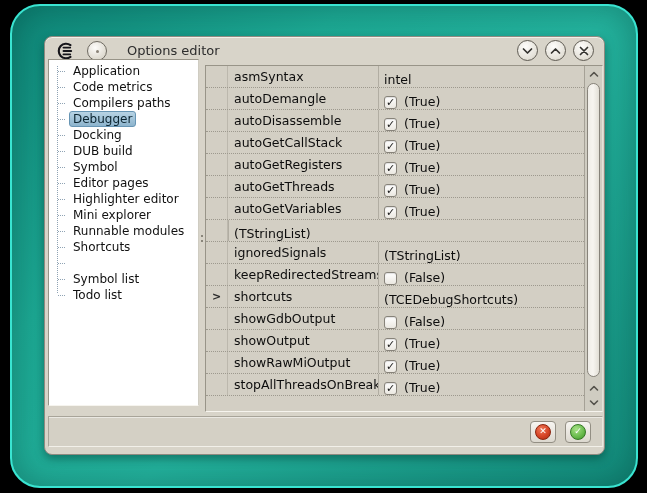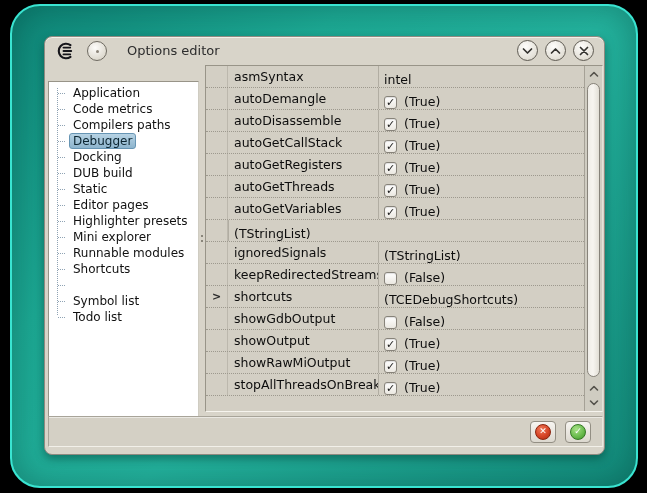--- a/index.html
+++ b/index.html
@@ -29,21 +29,21 @@
   .menu-btn::after { content:""; position:absolute; left: 8px; top: 8px; width: 3px; height: 3px;
     border-radius: 50%; background: #8a8378; }
   .title-text { margin-left: 20px; font-size: 13px; color: #2d2d2d; }
   .tb-right { margin-left: auto; display: flex; gap: 7px; align-items: center; }
   .tb-btn { width: 21px; height: 21px; border-radius: 50%;
     background: radial-gradient(circle at 40% 30%, #fefdfb, #e3e0d7 70%, #ccc8bd);
     border: 1px solid #5f5b53; display: flex; align-items: center; justify-content: center; }
   .tb-btn svg { display: block; }
 
   
-  .sidebar { position: absolute; left: 3px; top: 44px; width: 151px; height: 347px;
+  .sidebar { position: absolute; left: 3px; top: 22px; width: 151px; height: 347px;
     background: #ffffff; border: 1px solid #989488;
     border-bottom-color: #f6f4ee; border-right-color: #cfccc2; overflow: hidden; }
   .tree { position: relative; padding-top: 3px; }
   .tree::before { content: ""; position: absolute; left: 8px; top: 6px; bottom: 10px;
     border-left: 1px dotted #8fa3b4; }
   .tree-item { height: 16px; display: flex; align-items: center; font-size: 12px;
     color: #111; white-space: nowrap; position: relative; padding-left: 9px; }
   .tree-stub { width: 7px; height: 0; border-top: 1px dotted #8fa3b4; margin-right: 4px; flex: none; }
   .tree-label { padding: 0 3px; line-height: 14px; border: 1px solid transparent; border-radius: 3px; }
   .tree-item.selected .tree-label {
@@ -158,29 +158,29 @@
           <div class="tree-item">
             <span class="tree-stub"></span>
             <span class="tree-label">Docking</span>
           </div>
           <div class="tree-item">
             <span class="tree-stub"></span>
             <span class="tree-label">DUB build</span>
           </div>
           <div class="tree-item">
             <span class="tree-stub"></span>
-            <span class="tree-label">Static</span>
+            <span class="tree-label">Symbol</span>
           </div>
           <div class="tree-item">
             <span class="tree-stub"></span>
             <span class="tree-label">Editor pages</span>
           </div>
           <div class="tree-item">
             <span class="tree-stub"></span>
-            <span class="tree-label">Highlighter presets</span>
+            <span class="tree-label">Highlighter editor</span>
           </div>
           <div class="tree-item">
             <span class="tree-stub"></span>
             <span class="tree-label">Mini explorer</span>
           </div>
           <div class="tree-item">
             <span class="tree-stub"></span>
             <span class="tree-label">Runnable modules</span>
           </div>
           <div class="tree-item">

